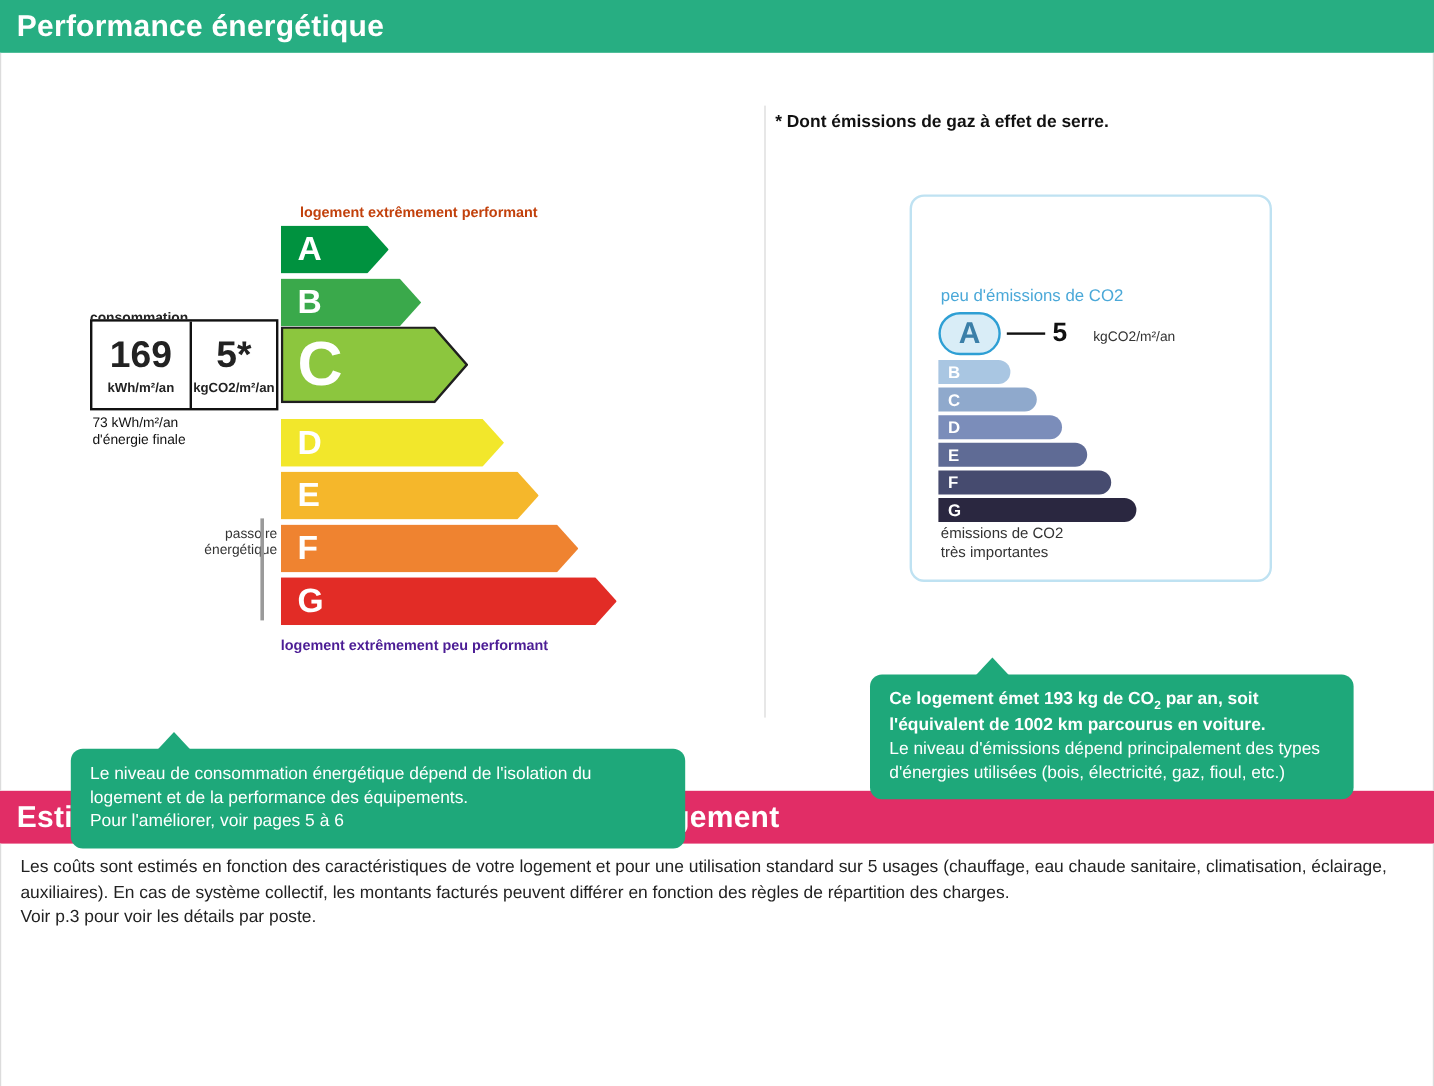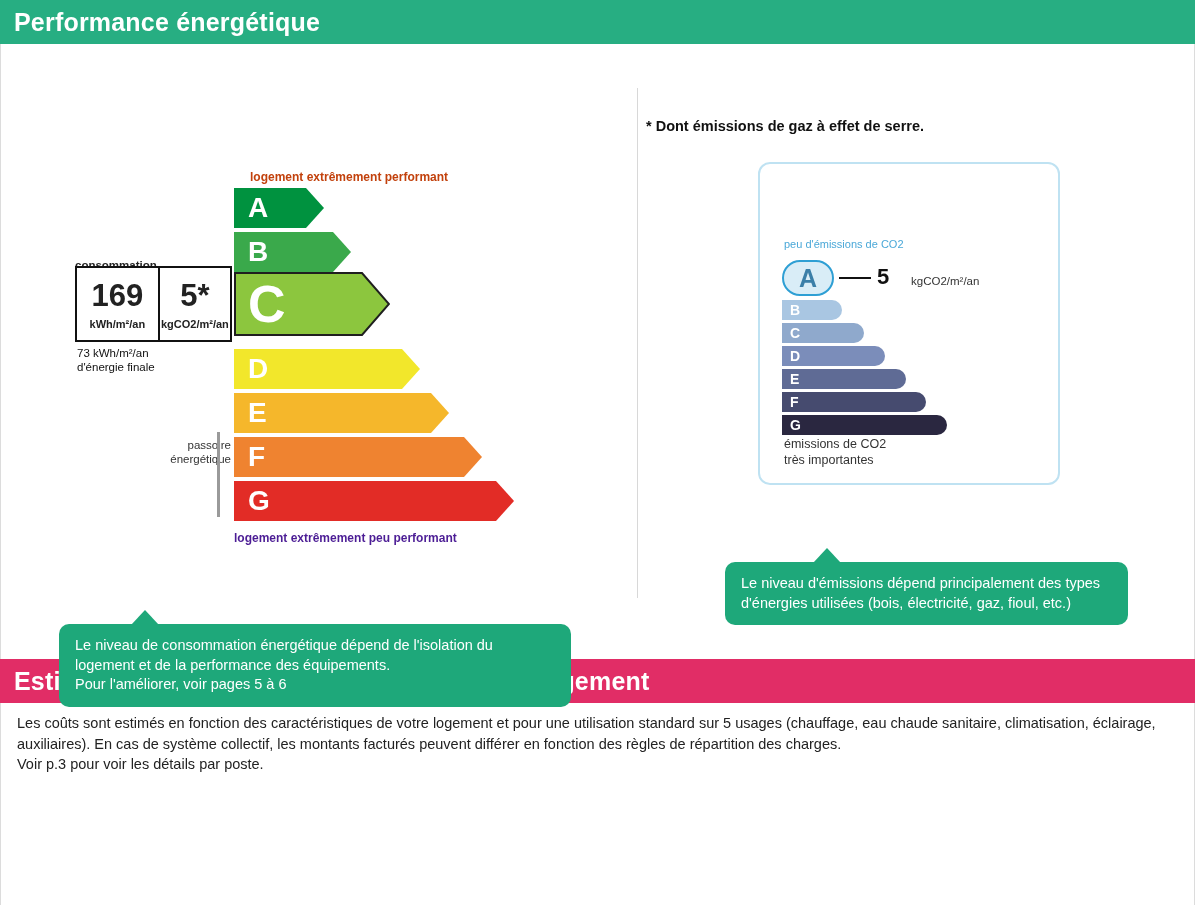--- a/index.html
+++ b/index.html
@@ -50,21 +50,20 @@
     background: #d8d8d8;
   }
 
   .ges-note {
     position: absolute;
     left: 645px;
     top: 50px;
     font-size: 14.5px;
     font-weight: bold;
     color: #111;
-    margin-top: 24px;
   }
 
   
   .dpe-wrap { position: absolute; left: 0; top: 0; width: 636px; height: 560px; }
 
   .dpe-top-label {
     position: absolute;
     left: 233px; top: 126px;
     font-size: 12px;
     font-weight: bold;
@@ -191,21 +190,21 @@
     width: 302px;
     height: 323px;
     border: 2px solid #bfe2f2;
     border-radius: 12px;
     background: #ffffff;
     box-sizing: border-box;
   }
   .ges-top-text {
     position: absolute;
     left: 783px; top: 194px;
-    font-size: 11px;
+    font-size: 14px;
     color: #4aa8d8;
   }
   .ges-bottom-text {
     position: absolute;
     left: 783px; top: 393px;
     font-size: 12.5px;
     color: #333;
     line-height: 1.25;
   }
   .ges-bar {
@@ -420,20 +419,24 @@
   </div>
 
   <div class="callout" id="callout-conso">
     <div class="tip"></div>
     <div style="white-space:pre-line;">Le niveau de consommation énergétique dépend de l'isolation du logement et de la performance des équipements.
 Pour l'améliorer, voir pages 5 à 6</div>
   </div>
 
   <div class="callout" id="callout-ges">
     <div class="tip"></div>
+    <div>
+      <strong><span>Ce logement émet 193  kg de CO</span><span class="sub">2</span><span> par an, soit</span><br>
+      <span>l'équivalent de 1002 km parcourus en voiture.</span></strong>
+    </div>
     <div>Le niveau d'émissions dépend principalement des types d'énergies utilisées (bois, électricité, gaz, fioul, etc.)</div>
   </div>
 </div>
 
 <div class="section-header pink">
   <span class="title">Estimation des coûts annuels d'énergie du logement</span>
 </div>
 
 <div class="costs-section">
   <div class="costs-text" style="white-space:pre-line;">Les coûts sont estimés en fonction des caractéristiques de votre logement et pour une utilisation standard sur 5 usages (chauffage, eau chaude sanitaire, climatisation, éclairage, auxiliaires). En cas de système collectif, les montants facturés peuvent différer en fonction des règles de répartition des charges.

